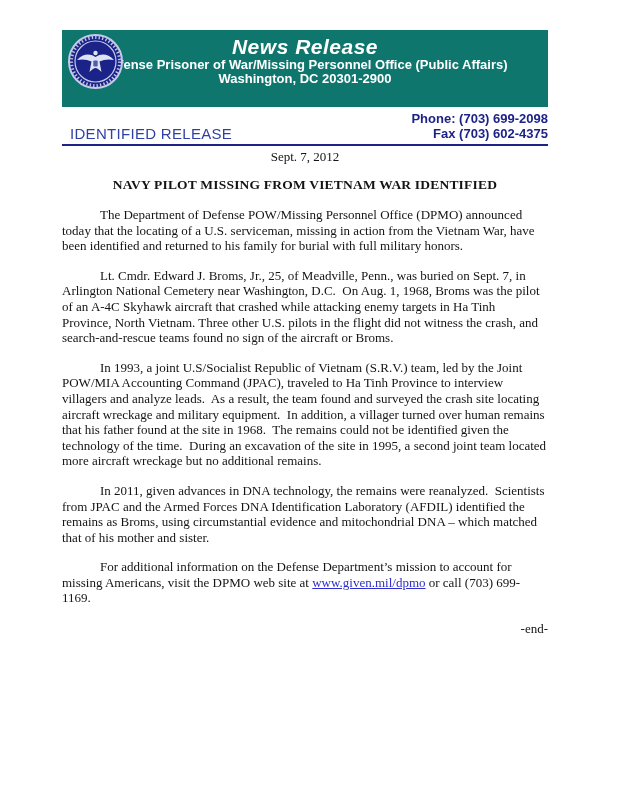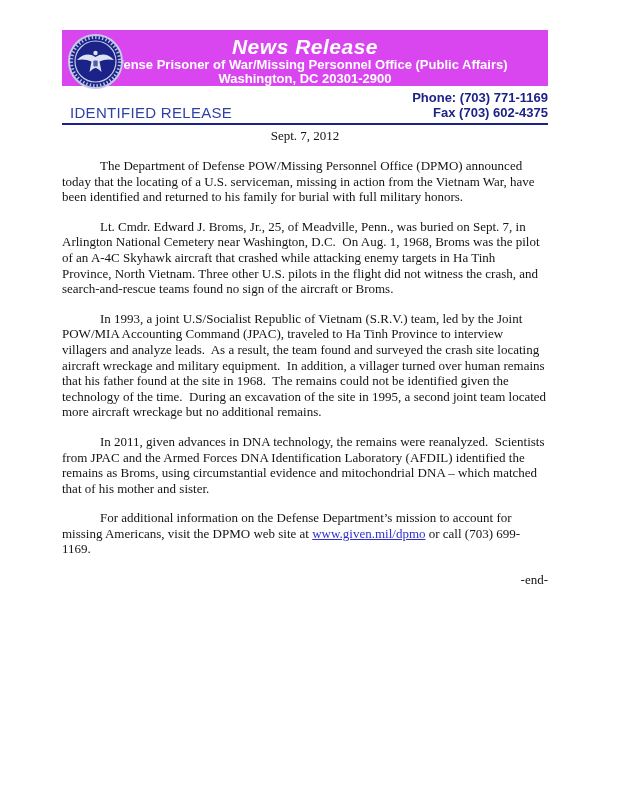--- a/index.html
+++ b/index.html
@@ -13,22 +13,22 @@
   .page {
     box-sizing: border-box;
     width: 620px;
     height: 802px;
     padding: 30px 72px 0 62px;
   }
 
   
   .banner {
     position: relative;
-    height: 56px;
-    background: #d946ef;
+    height: 77px;
+    background: #0f766e;
     color: #ffffff;
     text-align: center;
     box-sizing: border-box;
     padding-top: 5px;
   }
   .seal {
     position: absolute;
     left: 5px;
     top: 3px;
     width: 57px;
@@ -121,28 +121,29 @@
         <circle cx="28.5" cy="20" r="2.2" fill="#dde3f4"></circle>
         <rect x="26.3" y="27.5" width="4.4" height="6" rx="1" fill="#1c2388" opacity="0.7"></rect>
       </svg>
     </span>
     <div class="banner-title">News Release</div>
     <div class="banner-sub">Defense Prisoner of War/Missing Personnel Office (Public Affairs)</div>
     <div class="banner-sub">Washington, DC 20301-2900</div>
   </div>
 
   <div class="contact">
-    <div class="phone-line">Phone: (703) 771-1169</div>
+    <div class="phone-line">Phone: (703) 699-2098</div>
     <div class="release-line">
       <span class="release-type">IDENTIFIED RELEASE</span>
       <span>Fax (703) 602-4375</span>
     </div>
   </div>
 
   <div class="date-line">Sept. 7, 2012</div>
+  <div class="headline">NAVY PILOT MISSING FROM VIETNAM WAR IDENTIFIED</div>
 
   <p class="para">The Department of Defense POW/Missing Personnel Office (DPMO) announced today that the locating of a U.S. serviceman, missing in action from the Vietnam War, have been identified and returned to his family for burial with full military honors.</p>
   <p class="para">Lt. Cmdr. Edward J. Broms, Jr., 25, of Meadville, Penn., was buried on Sept. 7, in Arlington National Cemetery near Washington, D.C.  On Aug. 1, 1968, Broms was the pilot of an A-4C Skyhawk aircraft that crashed while attacking enemy targets in Ha Tinh Province, North Vietnam. Three other U.S. pilots in the flight did not witness the crash, and search-and-rescue teams found no sign of the aircraft or Broms.</p>
   <p class="para">In 1993, a joint U.S/Socialist Republic of Vietnam (S.R.V.) team, led by the Joint POW/MIA Accounting Command (JPAC), traveled to Ha Tinh Province to interview villagers and analyze leads.  As a result, the team found and surveyed the crash site locating aircraft wreckage and military equipment.  In addition, a villager turned over human remains that his father found at the site in 1968.  The remains could not be identified given the technology of the time.  During an excavation of the site in 1995, a second joint team located more aircraft wreckage but no additional remains.</p>
   <p class="para">In 2011, given advances in DNA technology, the remains were reanalyzed.  Scientists from JPAC and the Armed Forces DNA Identification Laboratory (AFDIL) identified the remains as Broms, using circumstantial evidence and mitochondrial DNA – which matched that of his mother and sister.</p>
   <p class="para"><span>For additional information on the Defense Department’s mission to account for missing Americans, visit the DPMO web site at </span><a class="doc-link" href="#">www.given.mil/dpmo</a><span> or call (703) 699-1169.</span></p>
 
   <div class="end-marker">-end-</div>
 
 </div>

